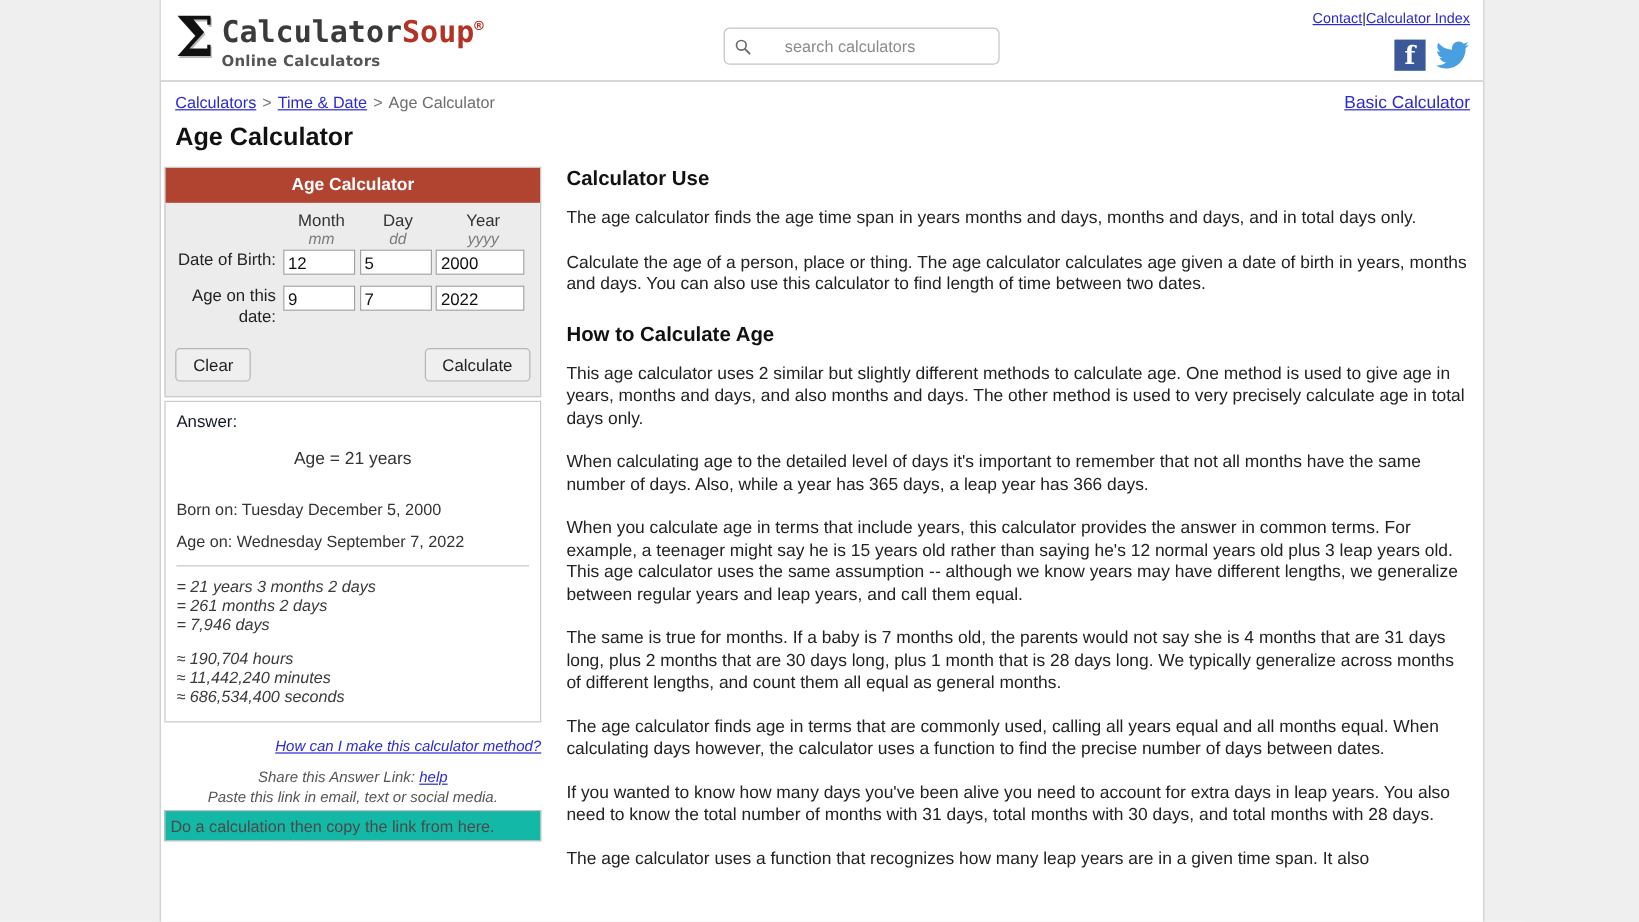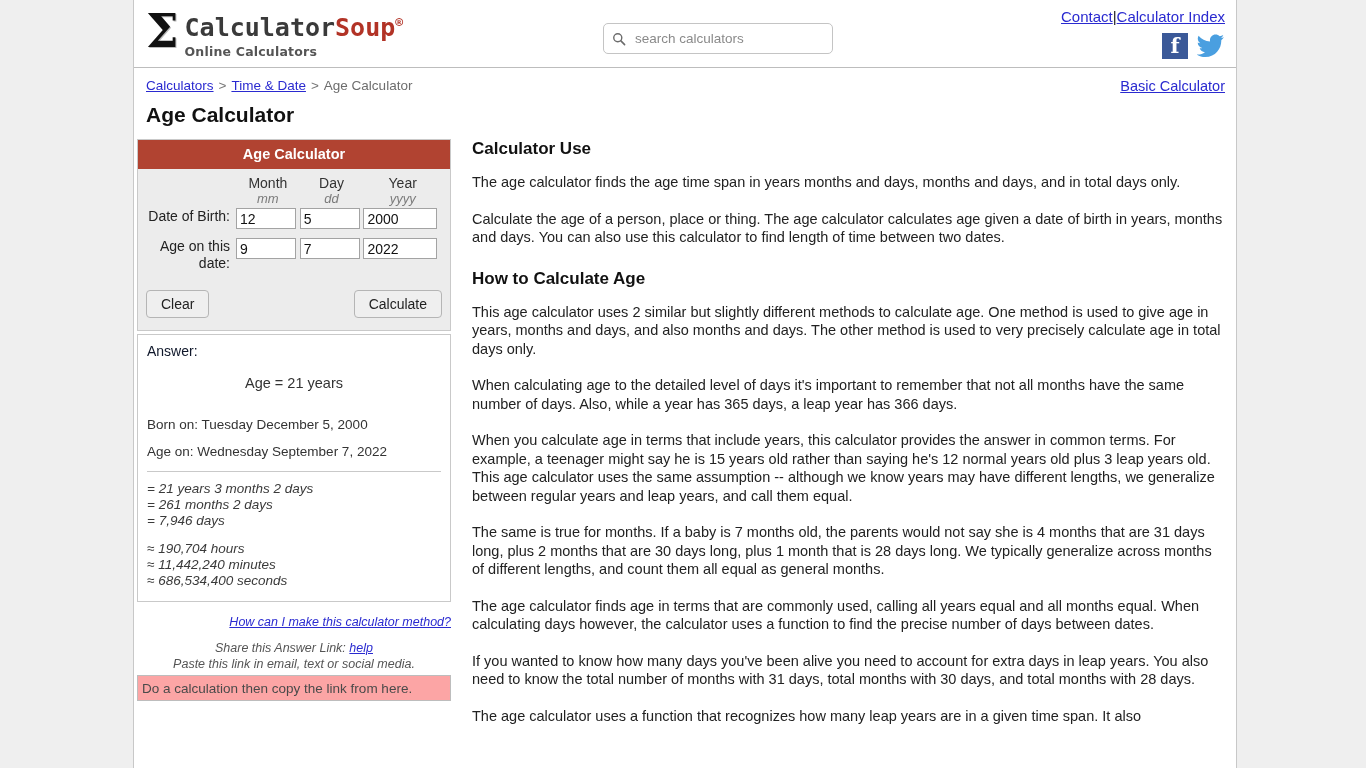--- a/index.html
+++ b/index.html
@@ -61,27 +61,27 @@
     width: 230px; height: 31px;
     border: 1px solid #c4c4c4; border-radius: 5px;
     background: #fff;
     display: flex; align-items: center;
     padding-left: 8px;
   }
   .search-icon { width: 14px; height: 14px; flex: none; margin-right: 7px; }
   .search-input {
     border: 0; outline: 0; background: transparent;
     font-family: "Liberation Sans", sans-serif;
-    font-size: 13.5px; color: #333; width: 190px;
+    font-size: 13.5px; color: #333; width: 190px; margin-left: 19px;
   }
   .search-input::placeholder { color: #8a8a8a; }
 
   .top-links {
     position: absolute; right: 11px; top: 8px;
-    font-size: 15px; color: #222;
+    font-size: 12px; color: #222;
     white-space: nowrap;
   }
   .top-links a { color: #2a2ad0; text-decoration: underline; }
   .social {
     position: absolute; right: 11px; top: 33px;
     display: flex; gap: 9px; align-items: center;
   }
   .fb {
     width: 26px; height: 26px; background: #3b5998;
     color: #fff; font-family: "DejaVu Serif", serif; font-weight: 700;
@@ -171,21 +171,21 @@
     width: 314px; text-align: right; margin-top: 13px;
     font-size: 12.5px;
   }
   .better-link a { color: #2a2ad0; font-style: italic; text-decoration: underline; }
   .share-wrap { width: 314px; text-align: center; margin-top: 12px; }
   .share-t1 { font-size: 12.5px; color: #555; font-style: italic; }
   .share-t1 a { color: #2a2ad0; font-style: italic; text-decoration: underline; }
   .share-t2 { font-size: 12.5px; color: #555; font-style: italic; margin-top: 2px; }
   .share-input {
     width: 314px; margin-top: 4px; height: 26px;
-    border: 1px solid #bdbdbd; background: #fca5a5;
+    border: 1px solid #bdbdbd; background: #14b8a6;
     font-family: "Liberation Sans", sans-serif;
     font-size: 13.5px; color: #4a4a4a; padding: 2px 4px; outline: 0;
   }
 
   
   h2.sec {
     font-size: 17px; font-weight: 700; color: #111;
     margin: 0 0 14px 0;
   }
   h2.sec.mt { margin-top: 22px; }

